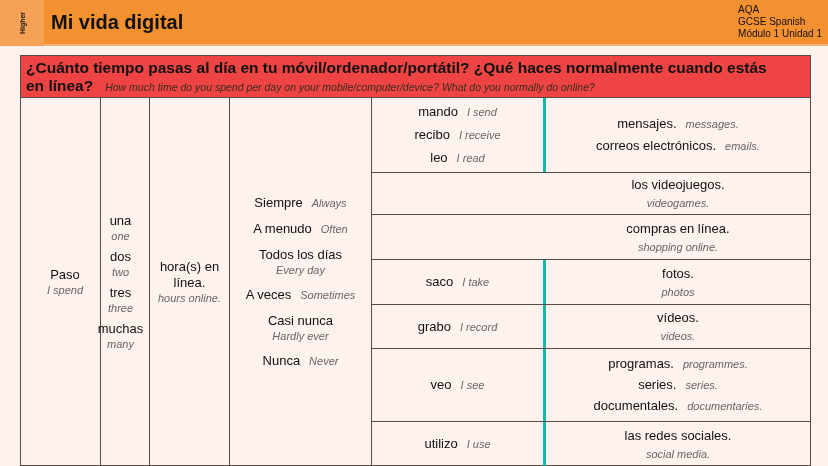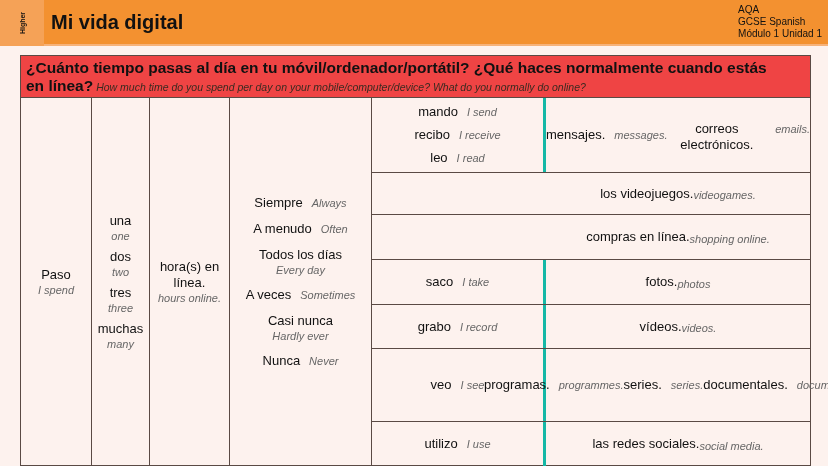--- a/index.html
+++ b/index.html
@@ -9,39 +9,39 @@
   .topbar { position: absolute; left: 0; top: 0; width: 828px; height: 46px; background: #f39130; border-bottom: 2px solid #f6b27a; }
   .tier { position: absolute; left: 0; top: 0; width: 44px; height: 46px; background: #f5a257; }
   .tier span { position: absolute; left: 22px; top: 23px; transform: translate(-50%, -50%) rotate(-90deg); font-size: 7px; font-weight: bold; white-space: nowrap; }
   .title { position: absolute; left: 51px; top: 11px; font-size: 20px; font-weight: bold; color: #111; }
   .course { position: absolute; right: 6px; top: 4px; text-align: left; font-size: 10px; font-weight: normal; line-height: 12px; }
 
   .table { position: absolute; left: 20px; top: 55px; width: 791px; height: 411px; border: 1px solid #5a4a44; }
   .qhead { position: absolute; left: 0; top: 0; width: 789px; height: 42px; background: #ef4444; border-bottom: 1px solid #5a4a44; padding: 3px 5px; }
   .q1 { font-size: 15.5px; font-weight: bold; line-height: 18px; }
   .q2 { font-size: 15.5px; font-weight: bold; line-height: 18px; }
-  .q2 i { font-size: 10.5px; font-weight: normal; color: #3a2a20; margin-left: 3px; }
+  .q2 i { font-size: 10.5px; font-weight: normal; color: #3a2a20; margin-left: 12px; }
 
   .col { position: absolute; top: 42px; height: 368px; border-right: 1px solid #5a4a44; display: flex; flex-direction: column; align-items: center; justify-content: center; text-align: center; }
   .es { font-size: 13px; line-height: 16px; color: #111; }
   .en { font-size: 11px; font-style: italic; color: #666; line-height: 14px; }
 
-  .c1 { left: 0; width: 71px; }
+  .c1 { left: 9px; width: 71px; }
   .c2 { left: 71px; width: 58px; }
   .c3 { left: 129px; width: 80px; }
   .c4 { left: 209px; width: 142px; }
 
   .c2 .item { margin: 3px 0; }
   .c4 .item { margin: 5px 0; }
 
   .verbs { position: absolute; left: 351px; top: 42px; width: 438px; height: 368px; }
   .row { position: absolute; left: 0; width: 438px; border-bottom: 1px solid #5a4a44; }
   .row:last-child { border-bottom: none; }
   .vcell { position: absolute; left: 0; top: 0; width: 174px; height: 100%; border-right: 3px solid #14b8a6; display: flex; flex-direction: column; align-items: center; justify-content: center; }
-  .ocell { position: absolute; left: 174px; top: 0; width: 264px; height: 100%; display: flex; align-items: center; justify-content: center; text-align: center; }
+  .ocell { position: absolute; left: 174px; top: 0; width: 264px; height: 100%; display: flex; flex-direction: column; align-items: center; justify-content: center; text-align: center; }
   .pair { display: flex; align-items: baseline; justify-content: center; }
   .pair .en { margin-left: 9px; }
   .vcell .pair { margin: 3px 0; }
   .ocell .line { margin: 1px 0; }
   .ocell .en.sub { margin-top: 3px; }
 </style>
 </head>
 <body>
 
 <div class="topbar">
@@ -191,21 +191,21 @@
           <div class="pair">
             <span class="es">veo</span>
             <span class="en">I see</span>
           </div>
         </div>
       <div class="ocell">
         <div class="pair line">
             <span class="es">programas.</span>
             <span class="en">programmes.</span>
           </div>
-        <div class="pair line" style="margin:16px 0">
+        <div class="pair line" style="margin:4px 0">
             <span class="es">series.</span>
             <span class="en">series.</span>
           </div>
         <div class="pair line">
             <span class="es">documentales.</span>
             <span class="en">documentaries.</span>
           </div>
       </div>
     </div>
 

